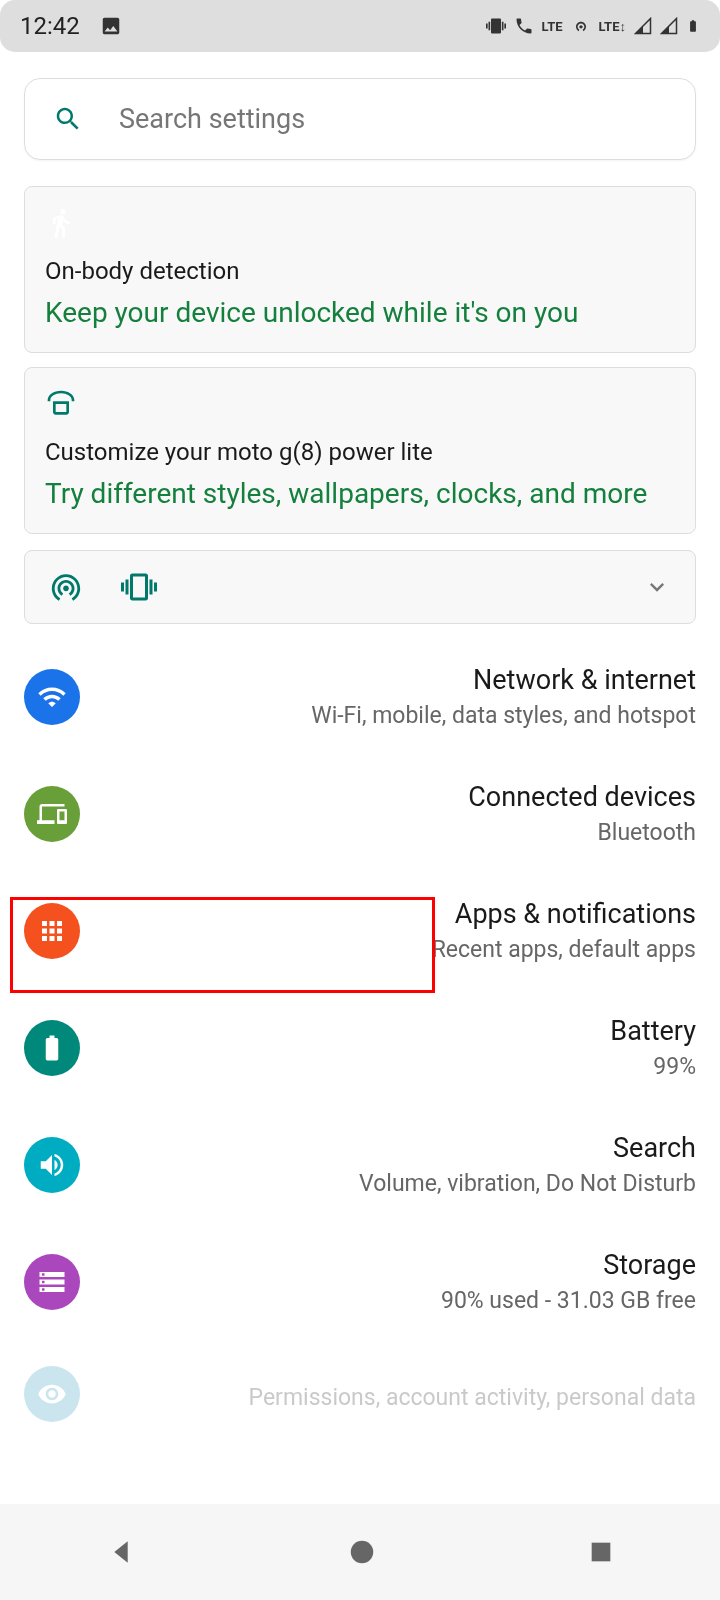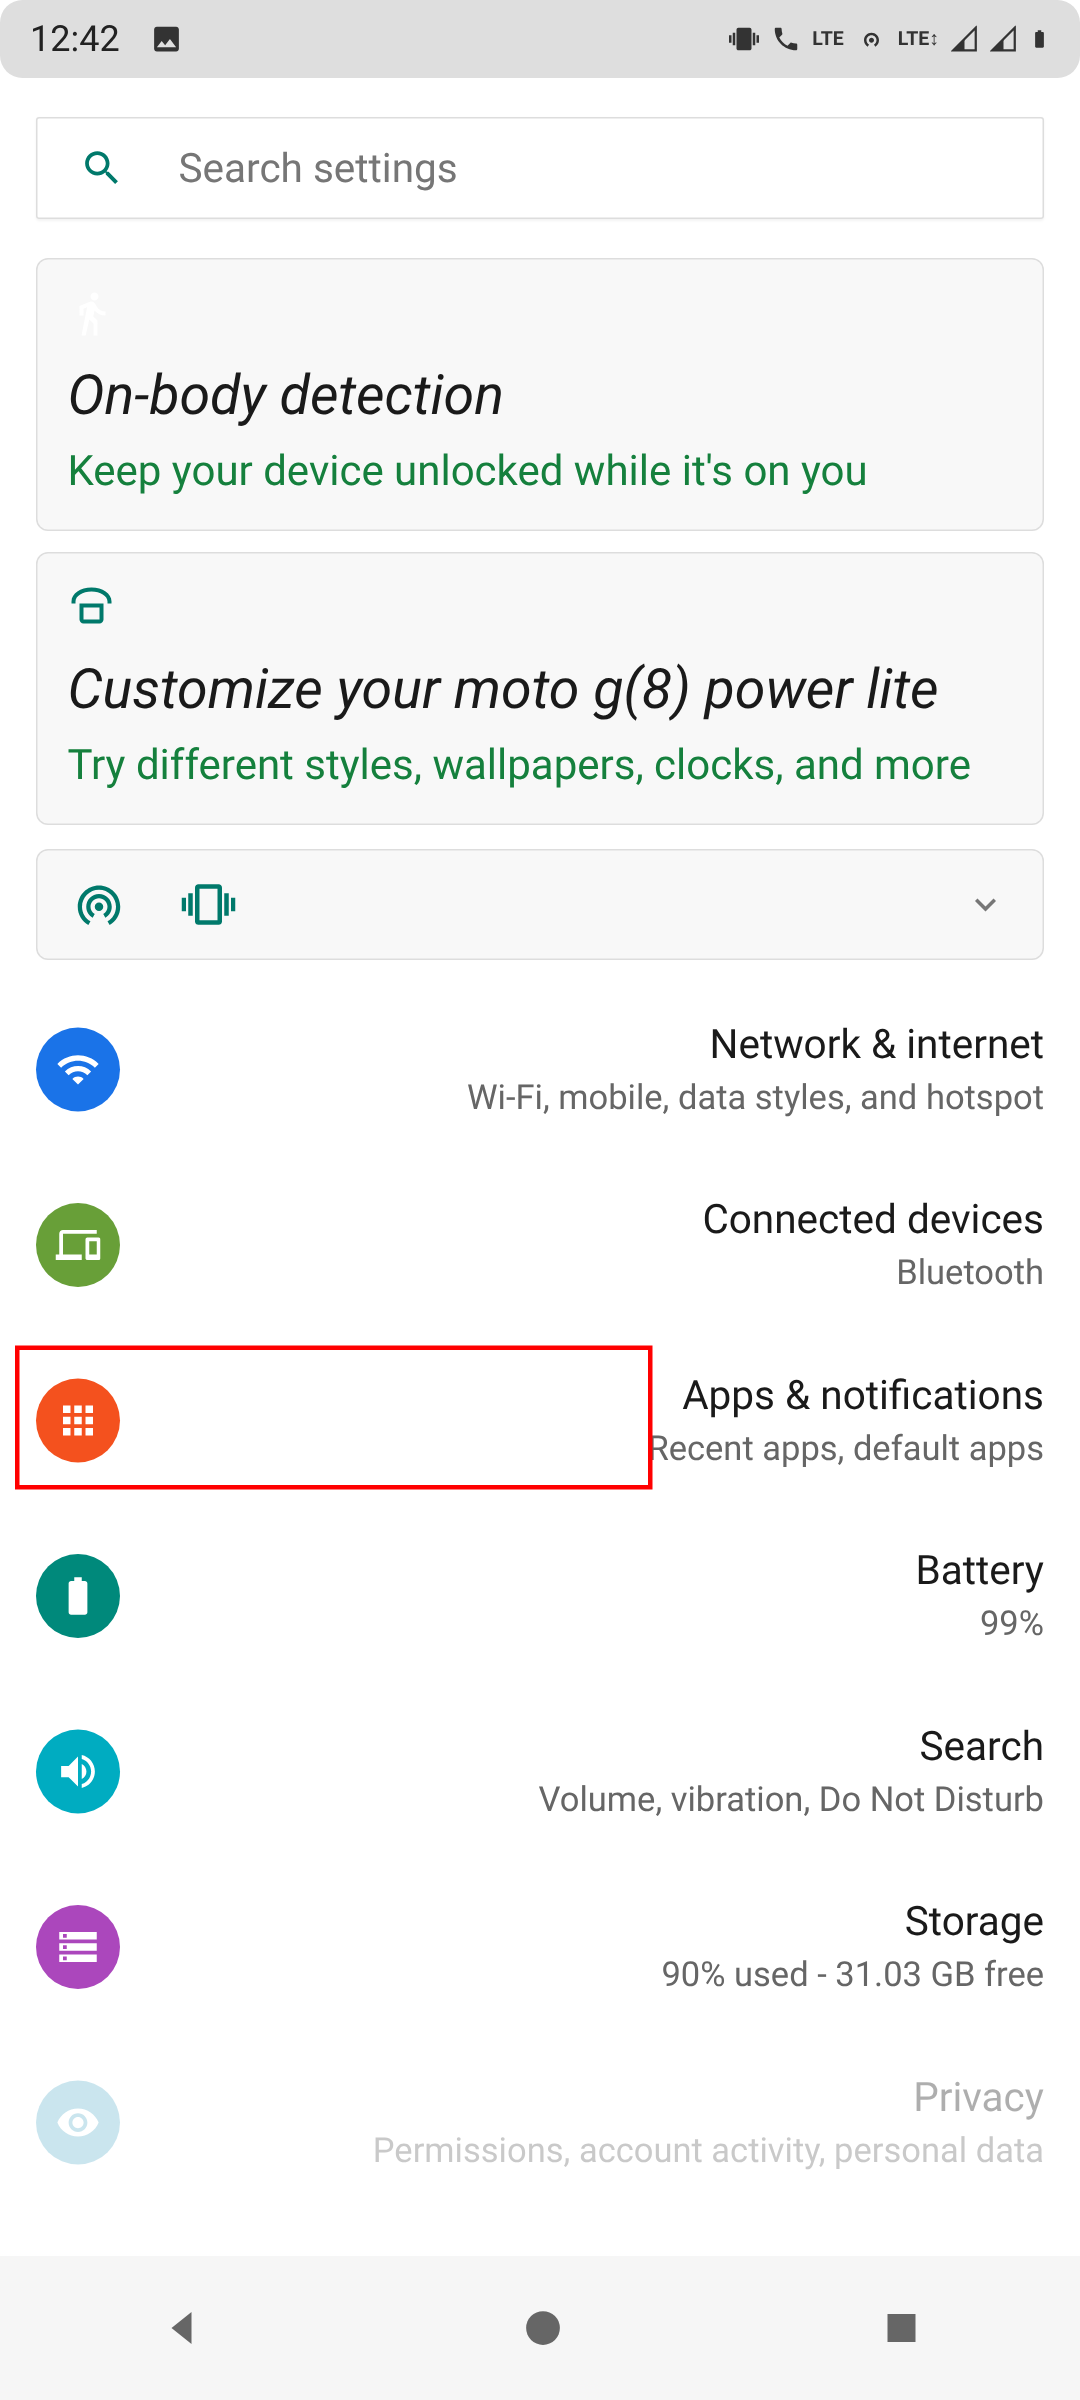--- a/index.html
+++ b/index.html
@@ -7,27 +7,27 @@
   
   .statusbar { height: 52px; background: #dedede; display: flex; align-items: center; padding: 0 20px; color: #333; border-radius: 15px; }
   .statusbar-left { font-size: 24px; font-weight: 400; color: #222; }
   .statusbar-icon-left { margin-left: 20px; font-size: 22px; }
   .statusbar-right { margin-left: auto; display: flex; align-items: center; gap: 8px; font-size: 18px; }
   .statusbar-right span { display: inline-flex; align-items: center; }
   .lte { font-size: 13px; font-weight: bold; }
   
   .content { padding: 26px 24px 0 24px; }
   
-  .search-bar { height: 68px; border: 1px solid #ddd; border-radius: 2px; display: flex; align-items: center; padding: 0 28px; box-shadow: 0 1px 2px rgba(0,0,0,0.05); }
+  .search-bar { height: 82px; border: 1px solid #ddd; border-radius: 16px; display: flex; align-items: center; padding: 0 28px; box-shadow: 0 1px 2px rgba(0,0,0,0.05); }
   .search-icon { color: #00796b; margin-right: 36px; }
   .search-placeholder { color: #767676; font-size: 27px; }
   
   .card { border: 1px solid #ddd; border-radius: 8px; background: #f8f8f8; padding: 20px; margin-top: 26px; }
   .card-icon { height: 40px; }
-  .card-title { font-size: 37px; color: #1a1a1a; margin-top: 10px; font-style: italic; }
+  .card-title { font-size: 24px; color: #1a1a1a; margin-top: 10px; }
   .card-subtitle { font-size: 28px; color: #15803d; margin-top: 8px; line-height: 1.4; }
   
   .quick-row { border: 1px solid #ddd; border-radius: 8px; background: #f8f8f8; height: 74px; margin-top: 16px; display: flex; align-items: center; padding: 0 24px; }
   .quick-icon { color: #00796b; margin-right: 38px; }
   .chevron { margin-left: auto; color: #777; }
   
   .list { margin-top: 14px; text-align: right; }
   .setting-item { display: flex; align-items: center; padding: 26px 0; }
   .setting-icon { width: 56px; height: 56px; border-radius: 50%; display: flex; align-items: center; justify-content: center; flex-shrink: 0; margin-right: 36px; }
   .setting-text { flex: 1; }
@@ -215,21 +215,20 @@
       </div>
     </div>
 
     <div class="setting-item privacy-fade">
       <div class="setting-icon" style="background:#6ab7d0;">
         <svg width="30" height="30" viewBox="0 0 24 24" fill="#fff">
             <path d="M12 4.5C7 4.5 2.73 7.61 1 12c1.73 4.39 6 7.5 11 7.5s9.27-3.11 11-7.5c-1.73-4.39-6-7.5-11-7.5zM12 17c-2.76 0-5-2.24-5-5s2.24-5 5-5 5 2.24 5 5-2.24 5-5 5zm0-8c-1.66 0-3 1.34-3 3s1.34 3 3 3 3-1.34 3-3-1.34-3-3-3z"></path>
           </svg>
       </div>
       <div class="setting-text">
-        <div class="setting-title">Privacy</div>
         <div class="setting-subtitle">Permissions, account activity, personal data</div>
       </div>
     </div>
 
   </div>
 </div>
 
 <div class="highlight-box"></div>
 
 <div class="navbar">

